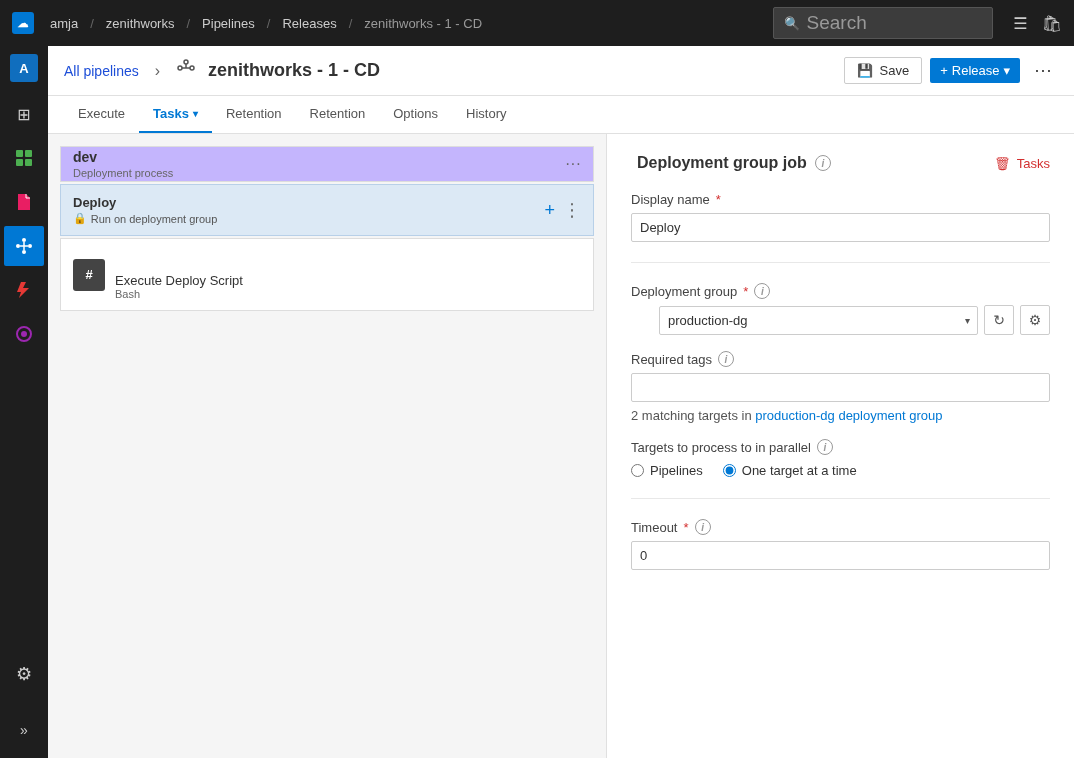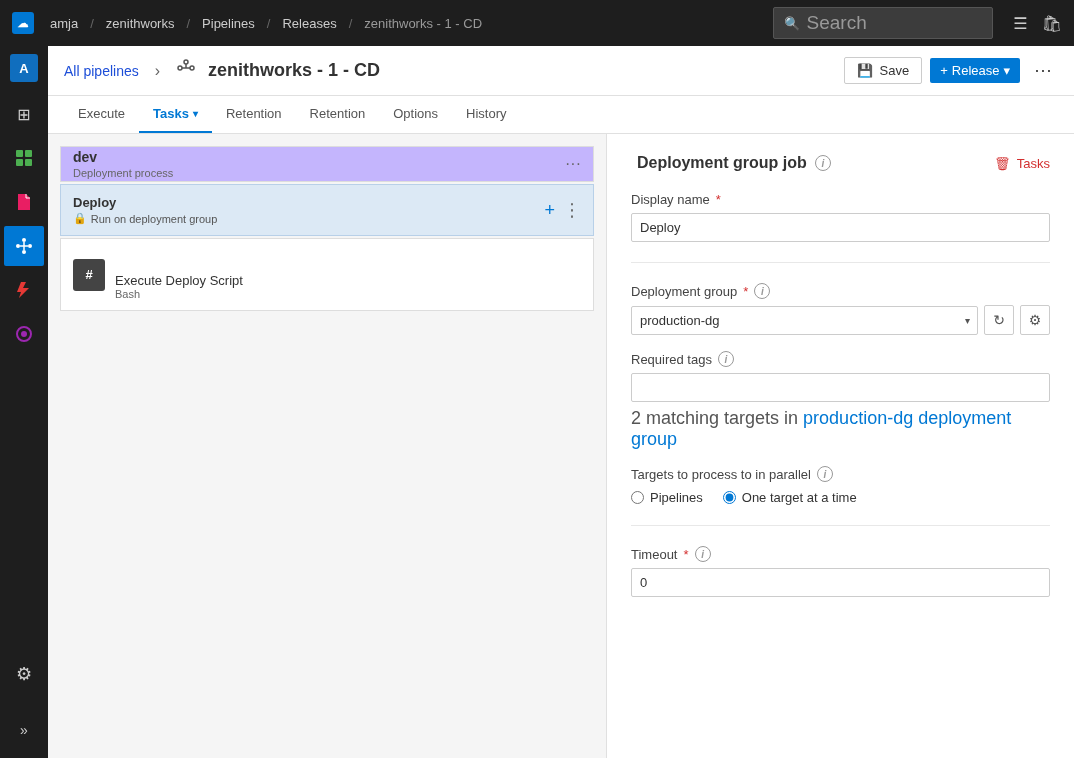--- a/index.html
+++ b/index.html
@@ -214,40 +214,40 @@
     .form-label {
       display: flex; align-items: flex-end; gap: 6px;
       font-size: 13px; color: #444; margin-bottom: 6px; font-weight: 500;
     }
     .required { color: #d32f2f; }
     .form-input {
       width: 100%; padding: 6px 8px; border: 1px solid #ccc; border-radius: 2px;
       font-size: 13px; color: #333; outline: none;
     }
 
-    .dropdown-wrapper { display: flex; align-items: center; gap: 6px; }
+    .dropdown-wrapper { display: flex; align-items: center; gap: 6px; margin-left: 28px; }
     .form-select-wrapper {
       flex: 1; position: relative;
     }
     .form-select {
       width: 100%; padding: 6px 30px 6px 8px; border: 1px solid #ccc; border-radius: 2px;
       font-size: 13px; color: #333; background: #fff; cursor: pointer;
       appearance: none; outline: none;
     }
     .select-arrow {
       position: absolute; right: 8px; top: 50%; transform: translateY(-50%);
       font-size: 10px; color: #555; pointer-events: none;
     }
     .icon-btn {
       width: 30px; height: 30px; border: 1px solid #ccc; background: #fff;
       cursor: pointer; display: flex; align-items: center; justify-content: center;
       border-radius: 2px; color: #555; font-size: 14px;
     }
 
-    .matching-text { font-size: 18px; color: #555; margin-top: 6px; }
+    .matching-text { font-size: 13px; color: #555; margin-top: 6px; }
     .matching-text a { color: #0078d4; text-decoration: none; cursor: pointer; }
 
     .parallel-options { display: flex; gap: 20px; margin-top: 8px; }
     .radio-option { display: flex; align-items: center; gap: 6px; cursor: pointer; font-size: 13px; }
     .radio-option input[type="radio"] { cursor: pointer; accent-color: #0078d4; }
 
     .divider { border: none; border-top: 1px solid #e8e8e8; margin: 20px 0; }
   </style>
 </head>
 <body>

